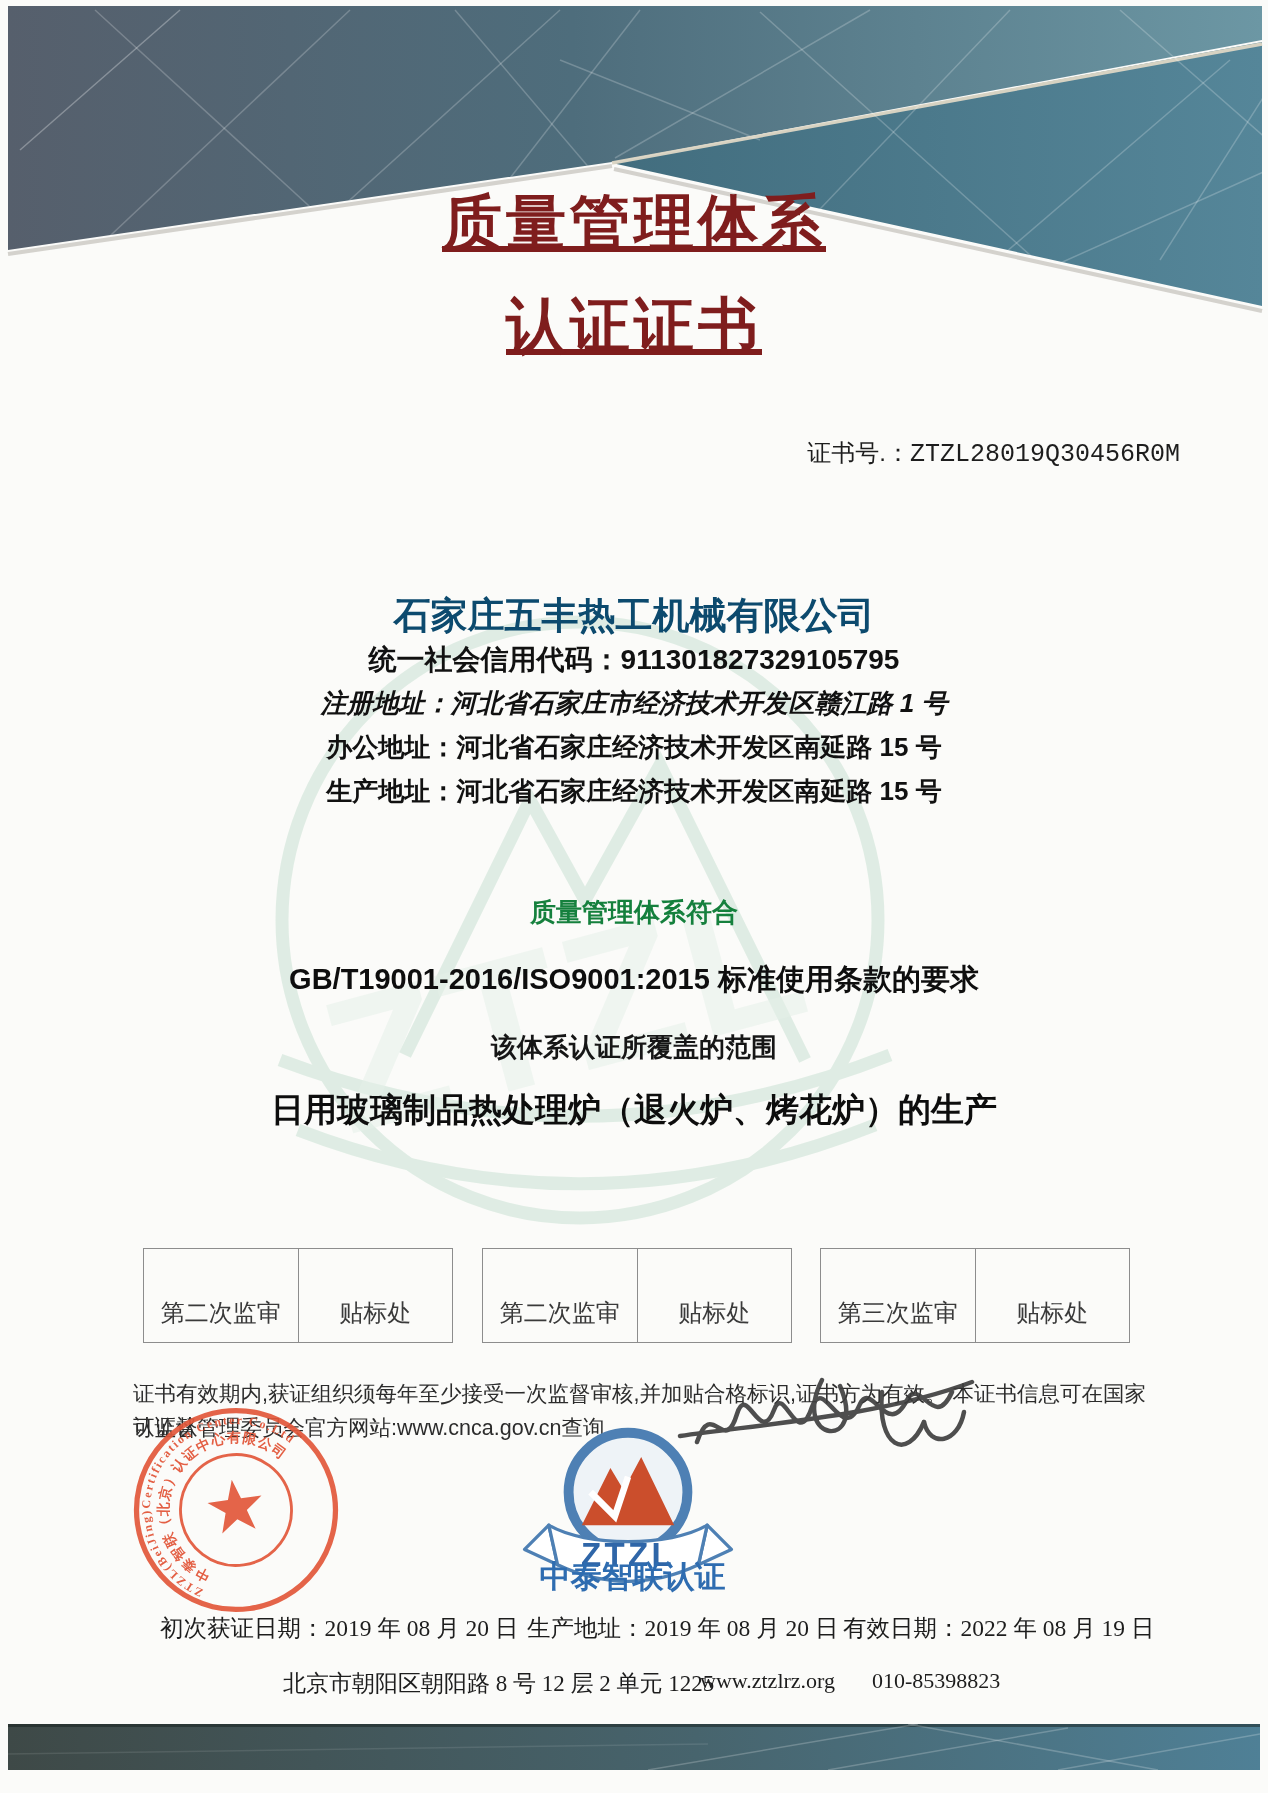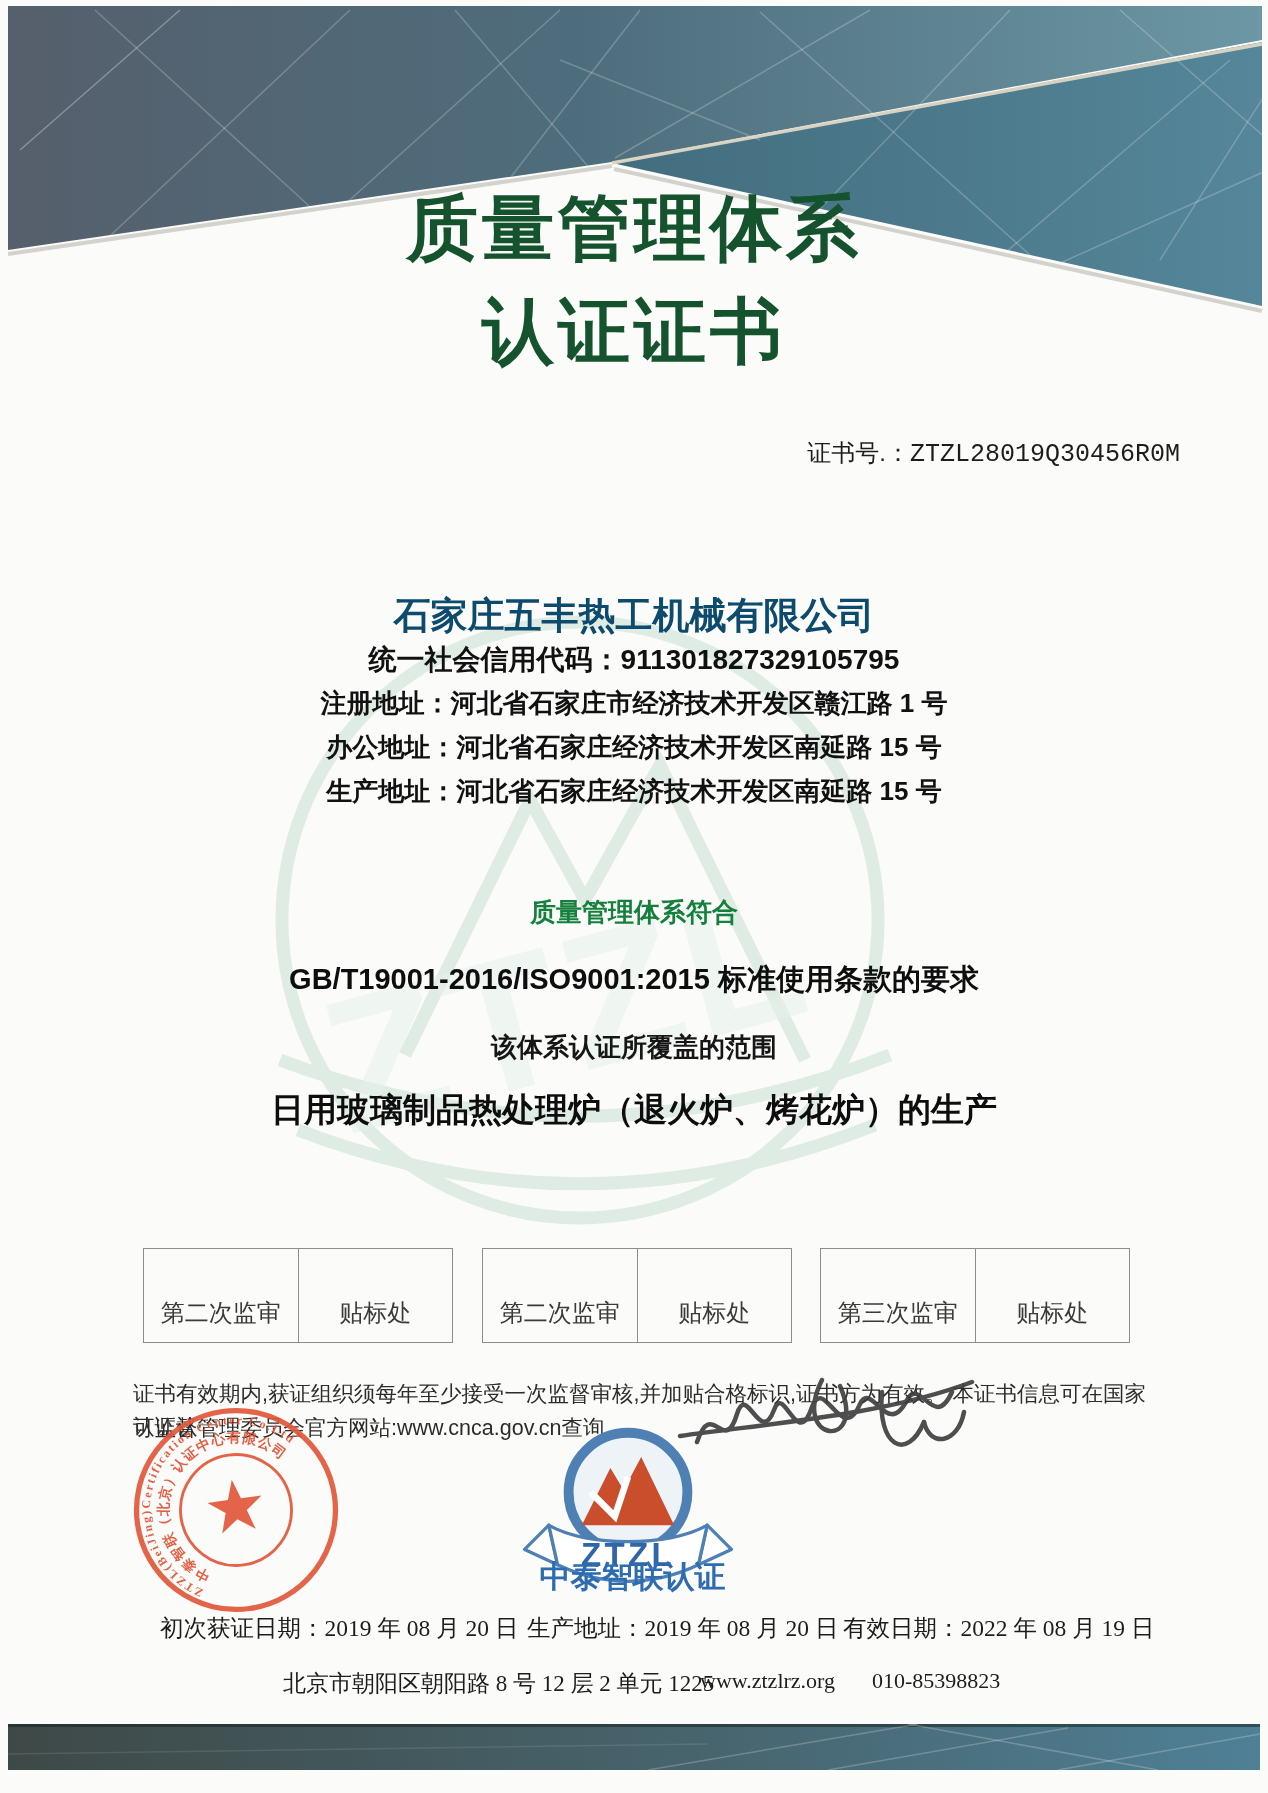--- a/index.html
+++ b/index.html
@@ -7,21 +7,21 @@
     position:relative;width:1268px;height:1793px;margin:0 auto;
     background:#fbfbf9;overflow:hidden;
     font-family:"Liberation Sans",sans-serif;color:#222;
     box-shadow:0 0 6px rgba(0,0,0,.25);
   }
   .abs{position:absolute;}
   .ctr{left:0;width:1268px;text-align:center;}
   .sans{font-family:"Liberation Sans",sans-serif;}
   .mono{font-family:"Liberation Mono",monospace;}
 
-  .title{color:#14532d;font-weight:700;font-size:72px;line-height:1.05;letter-spacing:4px;font-family:"Liberation Serif",serif;}
+  .title{color:#7f1d1d;font-weight:700;font-size:60px;line-height:1.05;letter-spacing:4px;font-family:"Liberation Serif",serif;text-decoration:underline;}
   .certno-row{top:437px;right:88px;font-size:24px;display:flex;align-items:baseline;color:#1d1d1d;}
   .attest{top:506px;font-size:29px;font-weight:700;letter-spacing:12px;color:#1e1e1e;font-family:"Liberation Serif",serif;}
   .company{top:591px;font-size:37px;font-weight:700;color:#0c4a6e;}
   .credit{top:641px;font-size:28px;font-weight:700;color:#111;text-align:center;}
   .addr{font-size:26px;font-weight:700;color:#111;}
   .sysline{top:895px;font-size:26px;font-weight:600;color:#15803d;}
   .stdline{top:960px;font-size:29px;font-weight:700;color:#0e0e0e;}
   .scopelabel{top:1030px;font-size:26px;font-weight:600;color:#161616;}
   .scope{top:1088px;font-size:33px;font-weight:700;color:#0d0d0d;}
 
@@ -100,21 +100,21 @@
   <div class="abs ctr title" style="top:192px;">质量管理体系</div>
   <div class="abs ctr title" style="top:295px;">认证证书</div>
 
   <div class="abs certno-row">
     <span class="sans" style="font-size:24px;">证书号.：</span>
     <span class="mono" style="font-size:25px;">ZTZL28019Q30456R0M</span>
   </div>
 
   <div class="abs ctr company">石家庄五丰热工机械有限公司</div>
   <div class="abs ctr credit">统一社会信用代码：911301827329105795</div>
-  <div class="abs ctr addr" style="top:686px;">注册地址：河北省石家庄市经济技术开发区赣江路 1 号</div>
+  <div class="abs ctr addr" style="top:686px;font-style:italic;">注册地址：河北省石家庄市经济技术开发区赣江路 1 号</div>
   <div class="abs ctr addr" style="top:730px;">办公地址：河北省石家庄经济技术开发区南延路 15 号</div>
   <div class="abs ctr addr" style="top:774px;">生产地址：河北省石家庄经济技术开发区南延路 15 号</div>
   <div class="abs ctr sysline">质量管理体系符合</div>
   <div class="abs ctr stdline">GB/T19001-2016/ISO9001:2015 标准使用条款的要求</div>
   <div class="abs ctr scopelabel">该体系认证所覆盖的范围</div>
   <div class="abs ctr scope">日用玻璃制品热处理炉（退火炉、烤花炉）的生产</div>
 
   <div class="abs auditbox" style="left:143px;">
     <div class="cell">第二次监审</div>
     <div class="cell">贴标处</div>

